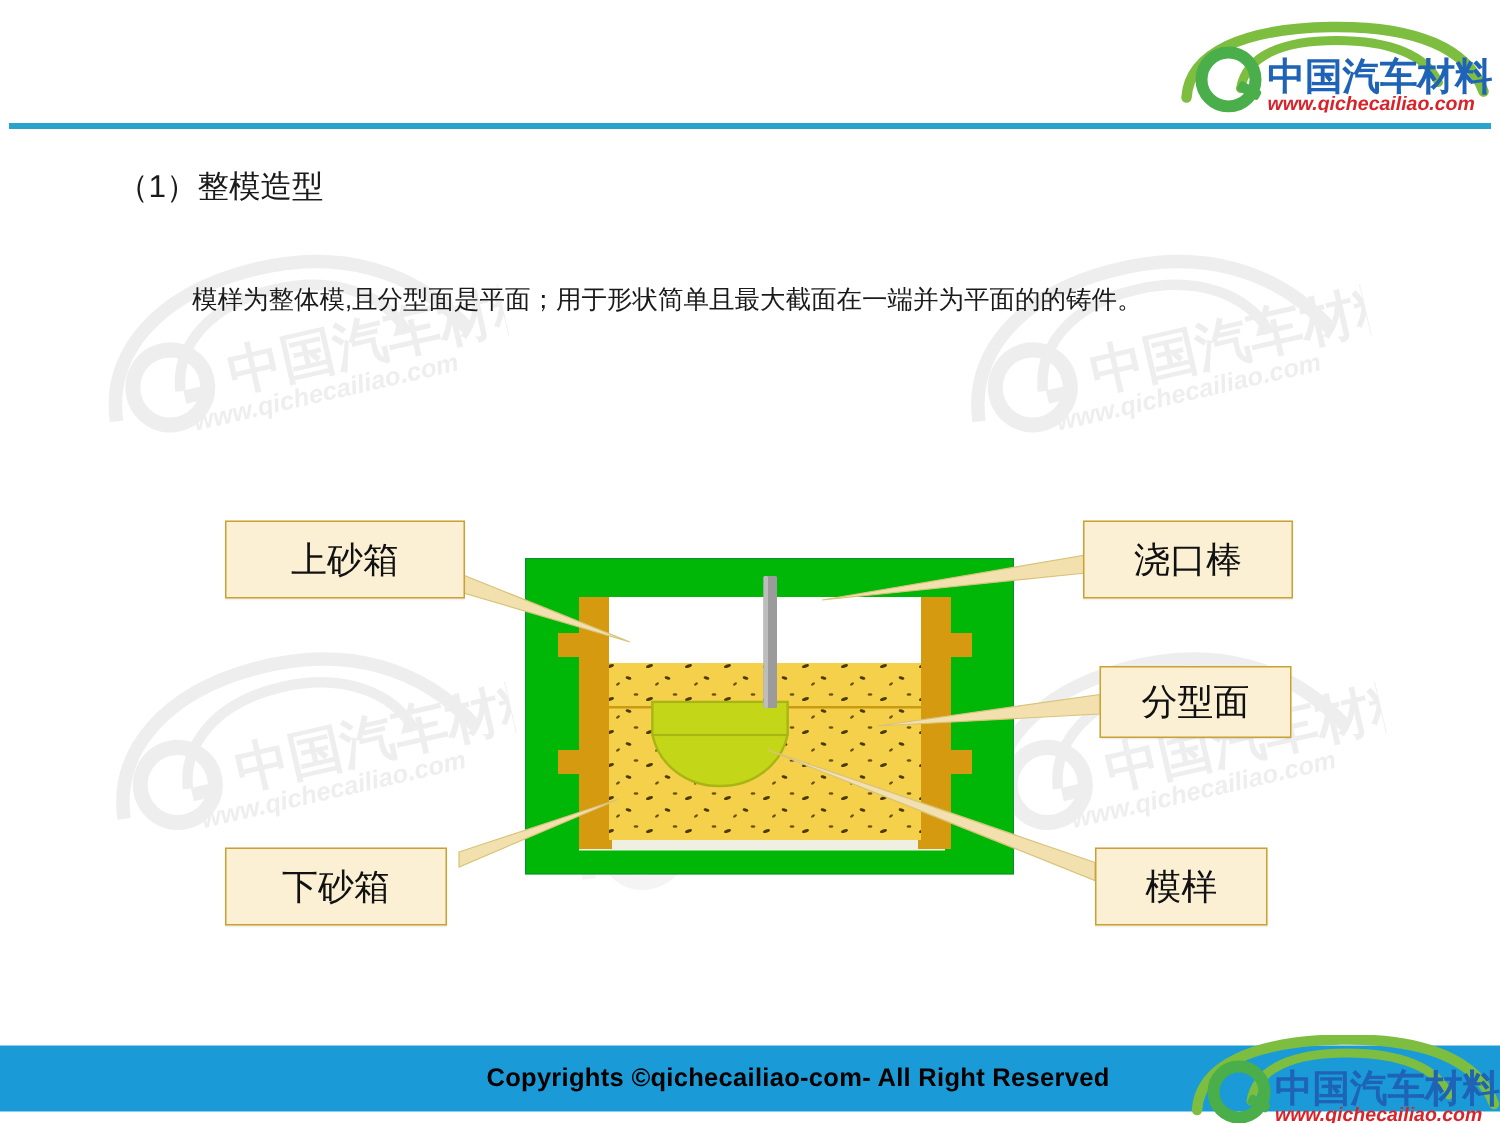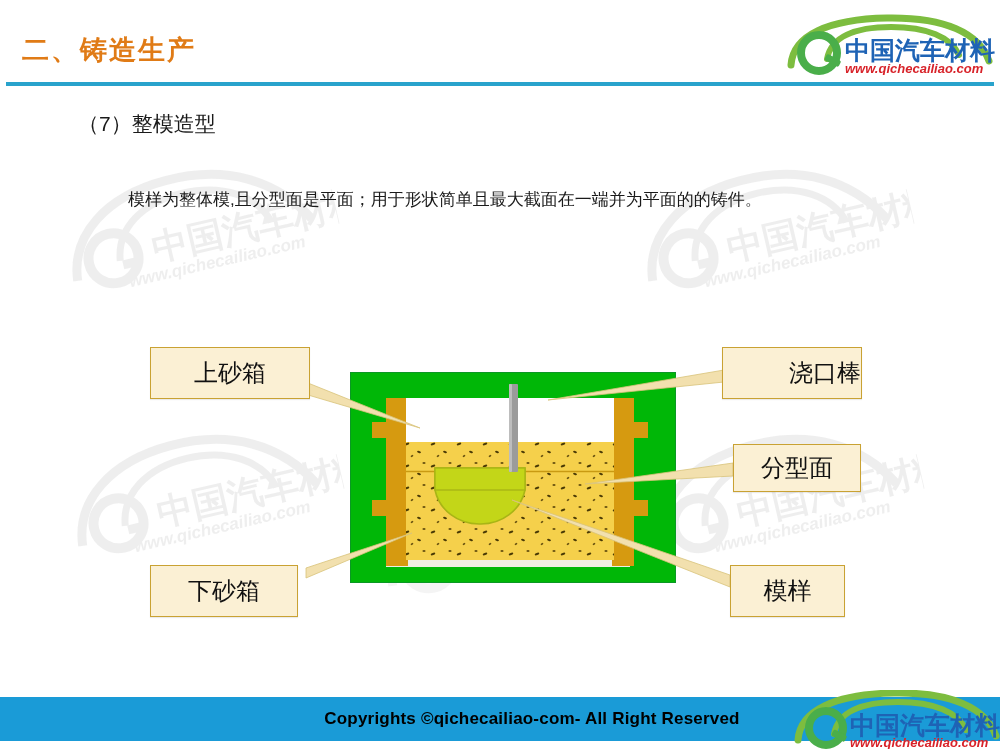--- a/index.html
+++ b/index.html
@@ -85,21 +85,21 @@
     border: 1px solid #C9A233;
     color: #111111;
     font-size: 24px;
     display: flex;
     align-items: center;
     justify-content: center;
     z-index: 8;
     box-shadow: 0 1px 1px rgba(0,0,0,0.08);
   }
   .lbl-upper-flask { left: 150px;  top: 347px; width: 160px; height: 52px; }
-  .lbl-sprue       { left: 722px;  top: 347px; width: 140px; height: 52px; justify-content: flex-end; }
+  .lbl-sprue       { left: 722px;  top: 347px; width: 140px; height: 52px; }
   .lbl-parting     { left: 733px;  top: 444px; width: 128px; height: 48px; }
   .lbl-lower-flask { left: 150px;  top: 565px; width: 148px; height: 52px; }
   .lbl-pattern     { left: 730px;  top: 565px; width: 115px; height: 52px; }
 
   .leaders {
     position: absolute;
     left: 0; top: 0; width: 1000px; height: 749px;
     z-index: 7;
     pointer-events: none;
   }
@@ -184,39 +184,38 @@
   </div>
 
   <div class="wm" style="left:370px; top:470px; transform:rotate(-13deg); opacity:0.10;">
     <svg width="280" height="110" viewBox="0 0 280 110">
       <path d="M12,88 C16,42 58,12 120,10 C182,8 228,34 254,80" fill="none" stroke="#9a9a9a" stroke-width="9"></path>
       <circle cx="52" cy="74" r="25" fill="none" stroke="#9a9a9a" stroke-width="10"></circle>
       <text x="92" y="86" font-family="'Liberation Sans',sans-serif" font-size="36" font-weight="bold" fill="#9a9a9a">中国汽车材料网</text>
     </svg>
   </div>
 
-  <div class="header-title">二、铸造生产</div>
   <div class="header-rule"></div>
 
   <div class="header-logo">
     <svg width="212" height="62" viewBox="0 0 212 62">
 
       <path d="M8,52 C10,22 46,6 104,5 C162,4 196,20 206,48" fill="none" stroke="#7DBD3F" stroke-width="7" stroke-linecap="round"></path>
       <path d="M44,46 C48,24 72,14 108,14 C144,14 168,24 176,42" fill="none" stroke="#7DBD3F" stroke-width="6" stroke-linecap="round"></path>
 
       <circle cx="36" cy="40" r="18" fill="none" stroke="#4AAE4A" stroke-width="8"></circle>
       <rect x="42" y="44" width="16" height="7" rx="2" fill="#4AAE4A" transform="rotate(28 50 47)"></rect>
 
       <text x="62" y="46" font-family="'Liberation Sans','DejaVu Sans',sans-serif" font-size="25" font-weight="bold" fill="#1E63B5">中国汽车材料网</text>
 
       <text x="62" y="60" font-family="'Liberation Sans','DejaVu Sans',sans-serif" font-size="13" font-weight="bold" font-style="italic" fill="#D8232A">www.qichecailiao.com</text>
     </svg>
   </div>
 
-  <div class="subhead">（7）整模造型</div>
+  <div class="subhead">（1）整模造型</div>
   <div class="para">模样为整体模,且分型面是平面；用于形状简单且最大截面在一端并为平面的的铸件。</div>
 
   <svg class="leaders">
 
     <polygon points="308,383 420,428 308,395" fill="#F2E0AE" stroke="#D8C37A" stroke-width="0.8"></polygon>
 
     <polygon points="724,382 548,400 724,370" fill="#F2E0AE" stroke="#D8C37A" stroke-width="0.8"></polygon>
 
     <polygon points="733,463 585,484 733,476" fill="#F2E0AE" stroke="#D8C37A" stroke-width="0.8"></polygon>
 

